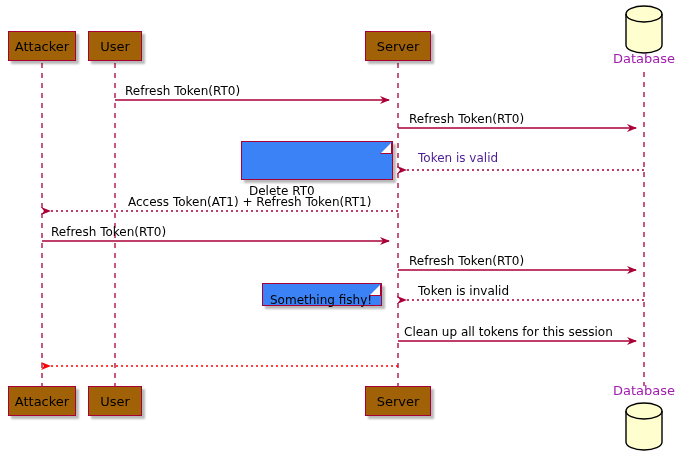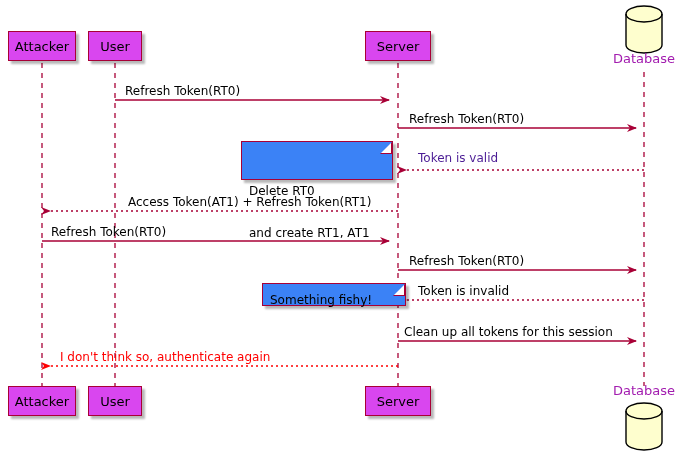--- a/index.html
+++ b/index.html
@@ -14,21 +14,21 @@
     font-family: "DejaVu Sans", sans-serif;
     overflow: hidden;
   }
   #diagram {
     position: absolute;
     left: 0; top: 0;
     width: 680px; height: 454px;
   }
   .participant-box {
     position: absolute;
-    background: #d946ef;
+    background: #a16207;
     border: 1.5px solid #A80036;
     box-shadow: 3px 3px 2px rgba(0,0,0,0.28);
     display: flex;
     align-items: center;
     justify-content: center;
     box-sizing: border-box;
     font-size: 13px;
     color: #000000;
     white-space: nowrap;
   }
@@ -174,28 +174,24 @@
   </div>
   <div class="msg-label" style="left:409px; top:254px;">
     <span>Refresh Token(RT0)</span>
   </div>
   <div class="msg-label" style="left:418px; top:284px;">
     <span>Token is invalid</span>
   </div>
   <div class="msg-label" style="left:404px; top:325px;">
     <span>Clean up all tokens for this session</span>
   </div>
-  <div class="msg-label" style="left:60px; top:350px; color:#FF0000;">
-    <span>I don't think so, authenticate again</span>
-  </div>
 
   <div class="note-box" style="left:241px; top:141px; width:152px; height:39px;">
     <div>Delete RT0</div>
-    <div>and create RT1, AT1</div>
     <span class="note-fold"></span>
   </div>
 
-  <div class="note-box" style="left:262px; top:283px; width:144px; height:23px; display:flex; align-items:center;">
+  <div class="note-box" style="left:262px; top:283px; width:120px; height:23px; display:flex; align-items:center;">
     <div>Something fishy!</div>
     <span class="note-fold"></span>
   </div>
 
 </div>
 
 </body></html>

